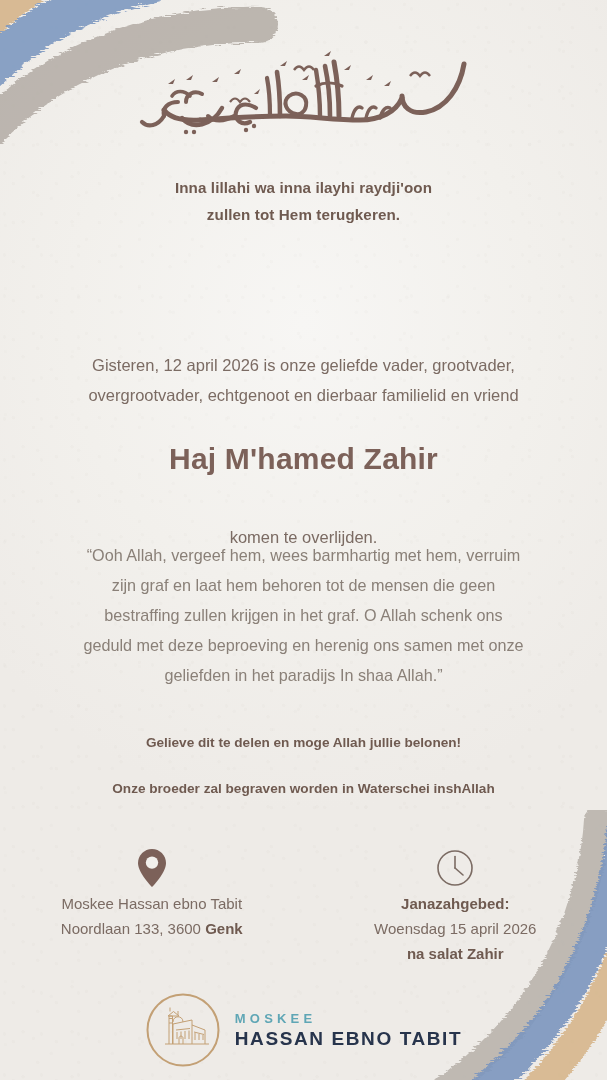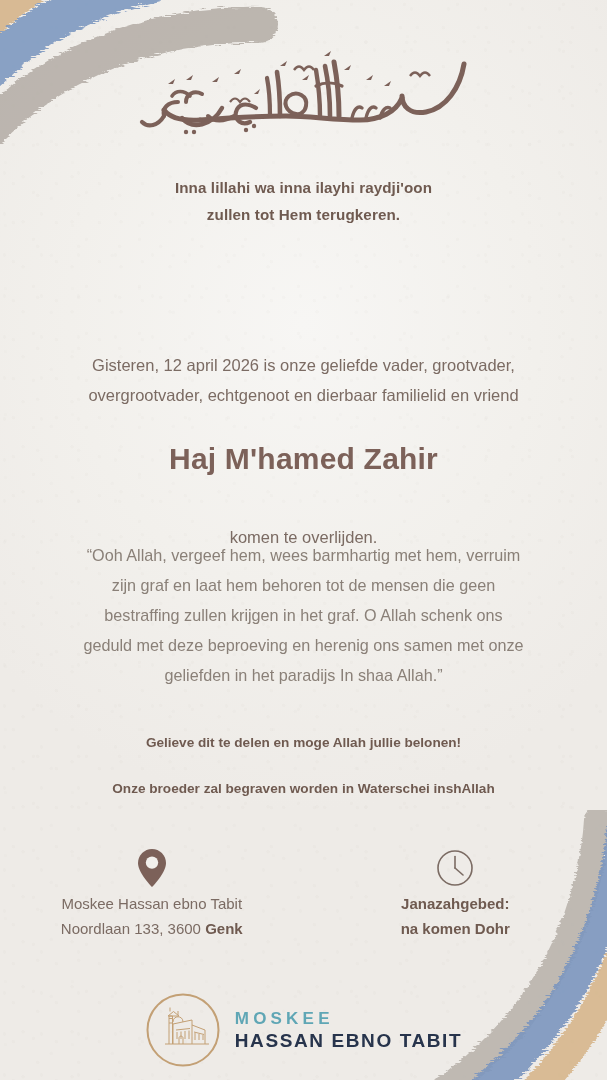--- a/index.html
+++ b/index.html
@@ -167,21 +167,21 @@
     left: 0; right: 0;
     display: flex;
     align-items: center;
     justify-content: center;
     gap: 14px;
     z-index: 6;
   }
   #logo-text { text-align: left; line-height: 1; }
   .lg1 {
     color: #5fa6b5;
-    font-size: 17px;
+    font-size: 13px;
     letter-spacing: 4.2px;
     font-weight: bold;
   }
   .lg2 {
     color: #27344c;
     font-size: 19px;
     letter-spacing: 1.6px;
     font-weight: bold;
     margin-top: 4px;
   }
@@ -344,21 +344,22 @@
       <div class="info-col">
         <div class="info-icon">
           <svg width="38" height="38" viewBox="0 0 38 38">
             <circle cx="19" cy="19" r="17" fill="none" stroke="#7b6b63" stroke-width="1.6"></circle>
             <path d="M19 19 L19 7.5" stroke="#7b6b63" stroke-width="1.6" stroke-linecap="round"></path>
             <path d="M19 19 L27 26" stroke="#7b6b63" stroke-width="1.6" stroke-linecap="round"></path>
           </svg>
         </div>
         <div class="info-lines">
           <div class="b">Janazahgebed:</div>
-          <div class="b">na komen Dohr</div>
+          <div>Woensdag 15 april 2026</div>
+          <div class="b">na salat Zahir</div>
         </div>
       </div>
 
     </div>
 
     <div id="footer-logo">
       <svg width="76" height="76" viewBox="0 0 76 76">
         <circle cx="38" cy="38" r="35.5" fill="none" stroke="#c3a075" stroke-width="2"></circle>
         <g fill="none" stroke="#bfa branching"></g>
         <g fill="none" stroke="#c3a075" stroke-width="1" stroke-linejoin="round">

